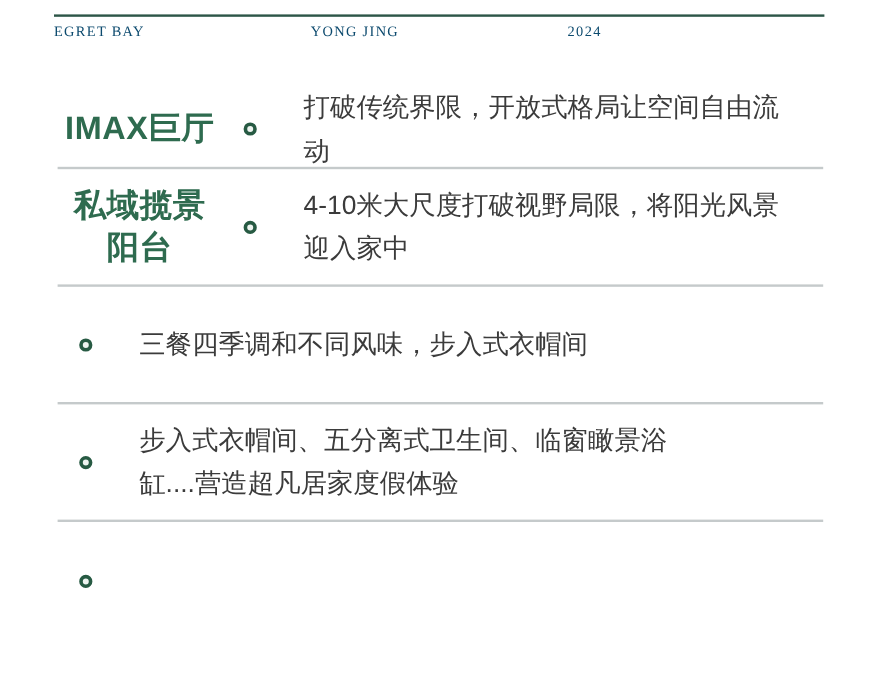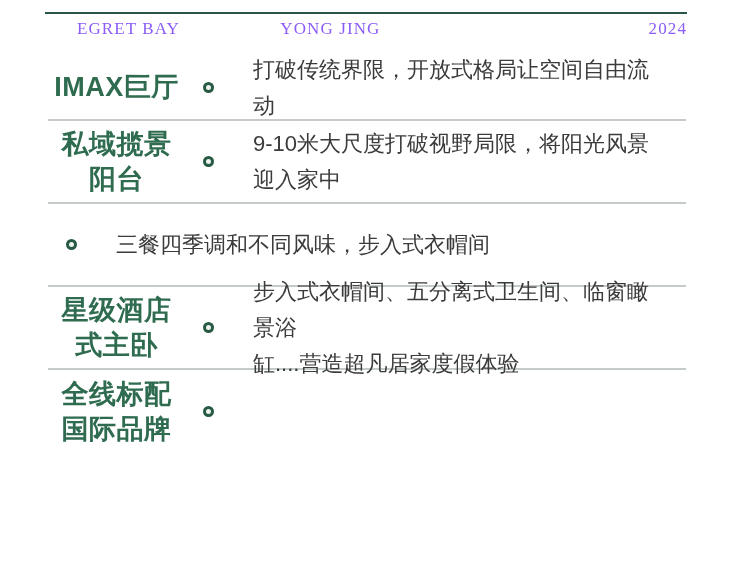--- a/index.html
+++ b/index.html
@@ -24,40 +24,39 @@
     height: 2px;
     background: #2c5547;
   }
   .header-row {
     position: absolute;
     left: 45px;
     right: 53px;
     top: 19px;
     display: flex;
     font-family: "Liberation Serif", serif;
-    font-size: 17px;
+    font-size: 12px;
     letter-spacing: 1.1px;
-    color: #8b5cf6;
-    margin-left: 32px;
+    color: #0c4a6e;
   }
   .header-row .h-left   { flex: 1; text-align: left; }
   .header-row .h-center { flex: 1; text-align: left; }
-  .header-row .h-right  { flex: 1; text-align: right; }
+  .header-row .h-right  { flex: 1; }
 
   
   .features {
     position: absolute;
-    top: 56px;
+    top: 76px;
     left: 48px;
     width: 638px;
   }
   .row {
     display: flex;
     align-items: center;
-    height: 83px;
+    height: 98px;
     box-sizing: border-box;
     border-bottom: 2px solid #c5cacb;
   }
   .row.first { height: 65px; }
   .row.last  { border-bottom: none; }
 
   .title {
     width: 137px;
     margin: 0;
     text-align: center;
@@ -113,42 +112,38 @@
     </div>
     <p class="desc">打破传统界限，开放式格局让空间自由流动</p>
   </section>
 
   <section class="row">
     <h2 class="title">私域揽景
 阳台</h2>
     <div class="bullet-wrap">
       <span class="bullet"></span>
     </div>
-    <p class="desc">9-10米大尺度打破视野局限，将阳光风景迎入家中</p>
+    <p class="desc">4-10米大尺度打破视野局限，将阳光风景迎入家中</p>
   </section>
 
   <section class="row">
     <div class="bullet-wrap">
       <span class="bullet"></span>
     </div>
     <p class="desc">三餐四季调和不同风味，步入式衣帽间</p>
   </section>
 
   <section class="row">
-    <h2 class="title">星级酒店
-式主卧</h2>
     <div class="bullet-wrap">
       <span class="bullet"></span>
     </div>
     <p class="desc">步入式衣帽间、五分离式卫生间、临窗瞰景浴
 缸....营造超凡居家度假体验</p>
   </section>
 
   <section class="row last">
-    <h2 class="title">全线标配
-国际品牌</h2>
     <div class="bullet-wrap">
       <span class="bullet"></span>
     </div>
   </section>
 </main>
 
 </div>
 
 </body></html>

